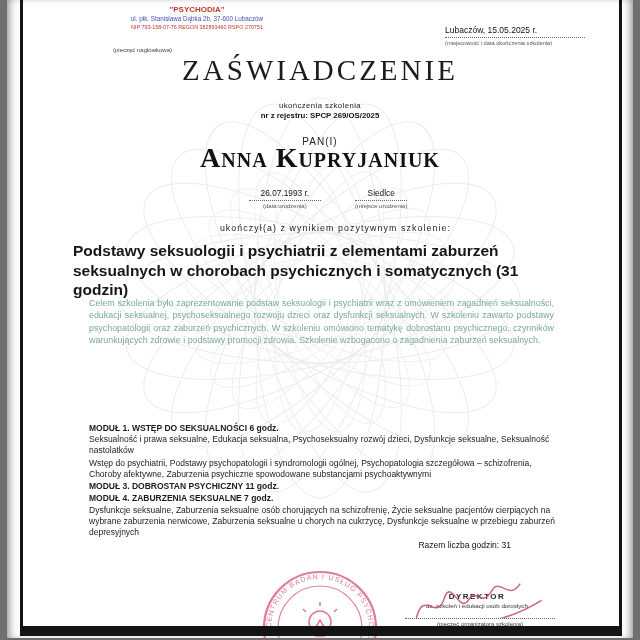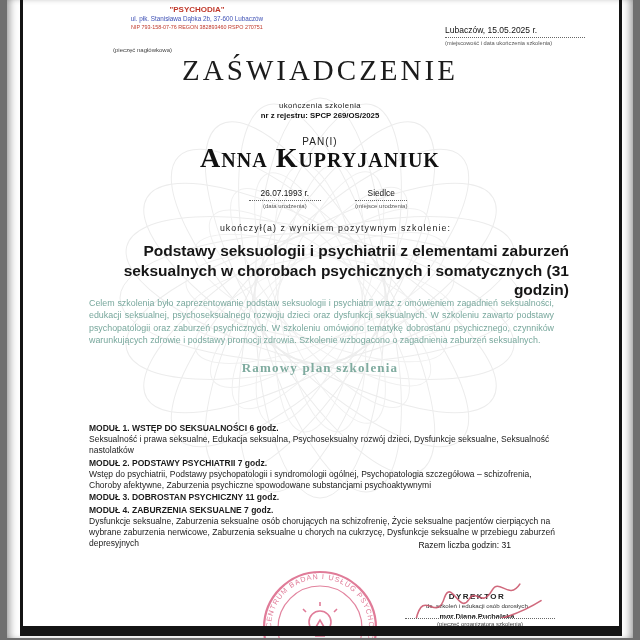--- a/index.html
+++ b/index.html
@@ -44,38 +44,38 @@
   .cert-registry{top:111px;font-size:7.8px;font-weight:bold;color:#111;}
   .pan{top:136px;font-size:10px;letter-spacing:1px;color:#222;}
   .person{top:142px;font-family:"Liberation Serif", serif;font-variant:small-caps;font-weight:bold;font-size:28px;letter-spacing:1px;color:#111;}
 
   .birth-row{top:188px;left:0;right:0;display:flex;justify-content:center;gap:34px;padding-left:16px;}
   .birth-col{text-align:center;}
   .birth-value{font-size:8.3px;color:#111;padding:0 12px 2px;border-bottom:1px dotted #666;}
   .birth-caption{font-size:6px;color:#555;margin-top:2px;}
 
   .completion{top:223px;font-size:8.8px;letter-spacing:1.1px;color:#222;padding-left:31px;}
-  .course{top:241px;left:66px;right:64px;text-align:right;font-size:15.5px;font-weight:bold;line-height:1.27;color:#161616;}
+  .course{top:241px;left:66px;right:64px;text-align:left;font-size:15.5px;font-weight:bold;line-height:1.27;color:#161616;}
   .desc{top:297px;left:82px;right:79px;text-align:justify;font-size:8.9px;line-height:1.38;color:var(--teal);}
   .plan-title{top:360px;font-family:"Liberation Serif", serif;font-size:13px;font-weight:bold;letter-spacing:1.2px;color:#7fab9f;}
 
   .modules{top:387px;left:82px;right:77px;font-size:8.5px;line-height:1.32;color:var(--ink);margin-top:36px;}
   .module{margin-bottom:1px;}
   .module-title{font-weight:bold;display:block;}
   .module-body{display:block;}
 
   .total{top:540px;right:122px;font-size:8.5px;font-weight:normal;color:#111;margin-left:29px;}
 
   .stamp{left:251px;top:566px;z-index:5;}
   .signature{left:402px;top:575px;z-index:3;transform:rotate(-4deg);}
 
   .director{left:388px;top:592px;width:164px;text-align:center;z-index:2;}
   .director-title{font-size:8px;font-weight:bold;letter-spacing:1.5px;color:#222;}
   .director-sub{font-size:6.2px;color:#333;margin-top:1px;}
-  .director-name{font-size:7.4px;font-weight:bold;color:#222;margin-top:3px;}
+  .director-name{font-size:7.4px;font-weight:bold;color:#222;margin-top:16px;}
   .sig-caption{left:398px;top:618px;width:150px;text-align:center;font-size:6px;color:#444;
     border-top:1px dotted #666;padding-top:2px;background:#fff;z-index:6;}
 </style>
 </head>
 <body>
 
 <div class="page">
 
   <svg class="watermark" width="440" height="440" viewBox="0 0 440 440">
     <g fill="none" stroke="#ececec" stroke-width="1">
@@ -137,29 +137,27 @@
       </div>
       <div class="birth-col">
         <div class="birth-value">Siedlce</div>
         <div class="birth-caption">(miejsce urodzenia)</div>
       </div>
     </div>
 
     <div class="abs center completion">ukończył(a) z wynikiem pozytywnym szkolenie:</div>
     <div class="abs course">Podstawy seksuologii i psychiatrii z elementami zaburzeń seksualnych w chorobach psychicznych i somatycznych (31 godzin)</div>
     <div class="abs desc">Celem szkolenia było zaprezentowanie podstaw seksuologii i psychiatrii wraz z omówieniem zagadnień seksualności, edukacji seksualnej, psychoseksualnego rozwoju dzieci oraz dysfunkcji seksualnych. W szkoleniu zawarto podstawy psychopatologii oraz zaburzeń psychicznych. W szkoleniu omówiono tematykę dobrostanu psychicznego, czynników warunkujących zdrowie i podstawy promocji zdrowia. Szkolenie wzbogacono o zagadnienia zaburzeń seksualnych.</div>
-    <div class="abs center plan-title">Ramowy plan szkolenia</div>
 
     <div class="abs modules">
       <div class="module">
         <span class="module-title">MODUŁ 1. WSTĘP DO SEKSUALNOŚCI 6 godz.</span>
         <span class="module-body">Seksualność i prawa seksualne, Edukacja seksualna, Psychoseksualny rozwój dzieci, Dysfunkcje seksualne, Seksualność nastolatków</span>
       </div>
       <div class="module">
-        <span class="module-title">MODUŁ 2. PODSTAWY PSYCHIATRII 7 godz.</span>
         <span class="module-body">Wstęp do psychiatrii, Podstawy psychopatologii i syndromologii ogólnej, Psychopatologia szczegółowa – schizofrenia, Choroby afektywne, Zaburzenia psychiczne spowodowane substancjami psychoaktywnymi</span>
       </div>
       <div class="module">
         <span class="module-title">MODUŁ 3. DOBROSTAN PSYCHICZNY 11 godz.</span>
       </div>
       <div class="module">
         <span class="module-title">MODUŁ 4. ZABURZENIA SEKSUALNE 7 godz.</span>
         <span class="module-body">Dysfunkcje seksualne, Zaburzenia seksualne osób chorujących na schizofrenię, Życie seksualne pacjentów cierpiących na wybrane zaburzenia nerwicowe, Zaburzenia seksualne u chorych na cukrzycę, Dysfunkcje seksualne w przebiegu zaburzeń depresyjnych</span>
       </div>
     </div>

